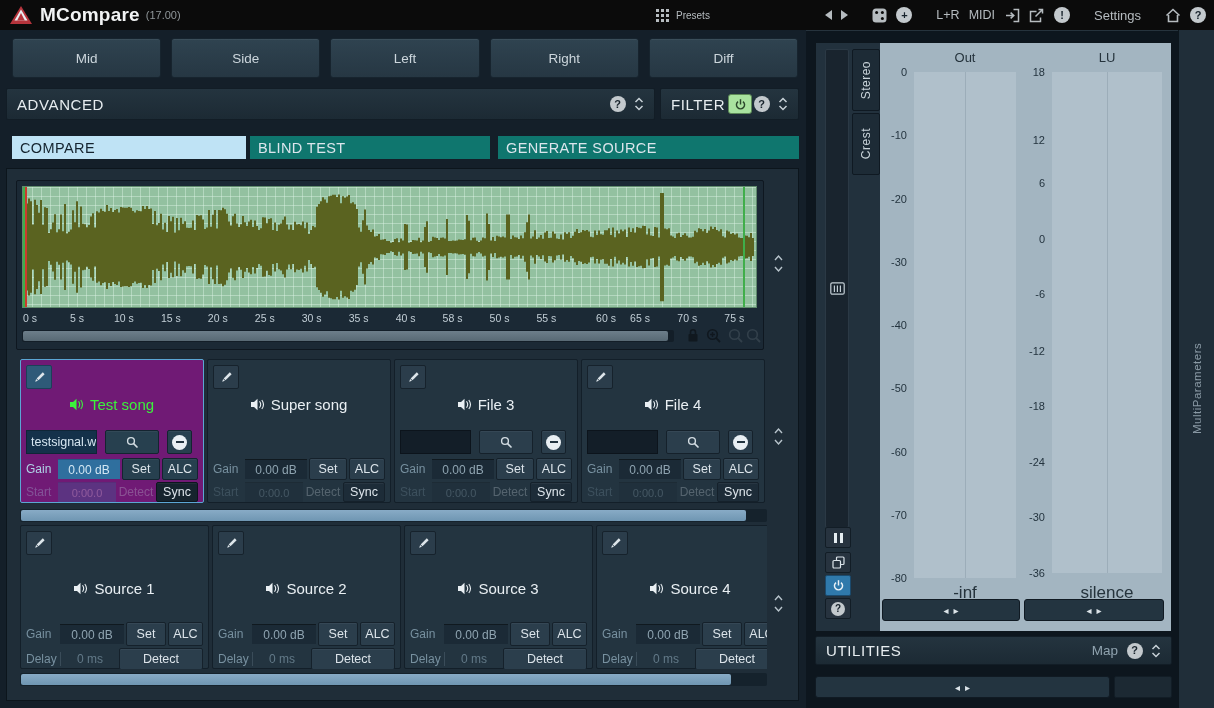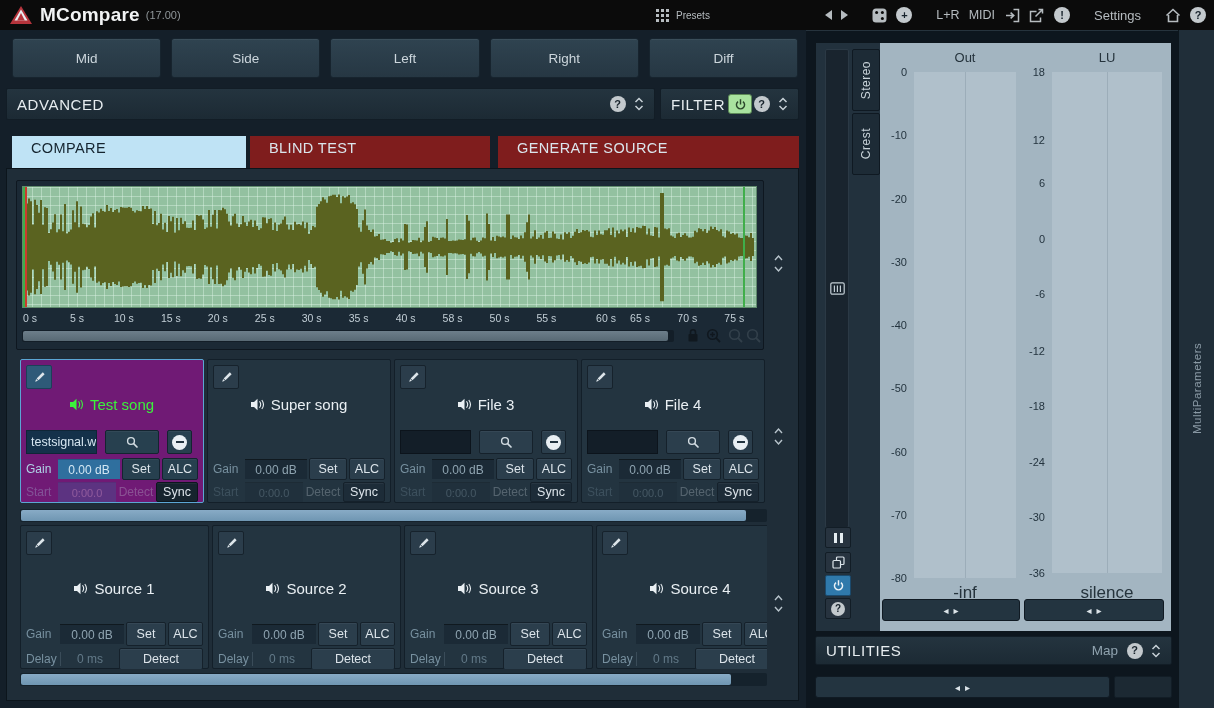--- a/index.html
+++ b/index.html
@@ -28,23 +28,23 @@
   .left-bg{position:absolute;left:0;top:30px;width:806px;height:678px;background:#141f29;}
   .ch-row{position:absolute;left:12px;top:38px;width:786px;display:flex;gap:10px;}
   .ch-btn{flex:1;height:40px;background:linear-gradient(#2f4350,#263743);border:1px solid #17242e;border-radius:3px;
     color:#ccd6dc;font-size:13.5px;font-family:inherit;box-shadow:inset 0 1px rgba(255,255,255,.06);}
   .hdr-bar{position:absolute;height:32px;background:linear-gradient(#24343f,#1c2a34);border:1px solid #121d26;border-radius:2px;
     display:flex;align-items:center;color:#e7edf0;font-size:15px;letter-spacing:.6px;padding:0 10px;box-sizing:border-box;}
   .hdr-title{margin-right:auto;}
   .chev-pair{display:inline-block;margin-left:8px;}
   .pwr-btn{width:24px;height:20px;border-radius:3px;border:1px solid #5d8a57;background:#a9e39f;
     display:inline-flex;align-items:center;justify-content:center;margin-right:2px;padding:0;}
-  .tab{position:absolute;top:136px;height:43px;line-height:25px;font-size:14.5px;padding-left:19px;box-sizing:border-box;letter-spacing:.4px;}
+  .tab{position:absolute;top:136px;height:23px;line-height:25px;font-size:14.5px;padding-left:8px;box-sizing:border-box;letter-spacing:.4px;}
   .tab-active{background:#bfe3f5;color:#15242f;}
-  .tab-idle{background:#7f1d1d;color:#dbe5ec;}
+  .tab-idle{background:#0f766e;color:#dbe5ec;}
   
   .main-panel{position:absolute;left:6px;top:168px;width:793px;height:533px;background:#1f2d38;
     border:1px solid #0c151c;box-sizing:border-box;}
   .wave-module{position:absolute;left:9px;top:11px;width:748px;height:170px;background:#1b2935;
     border:1px solid #0e1720;border-radius:2px;box-sizing:border-box;}
   .wave-area{position:absolute;left:5px;top:5px;width:735px;height:122px;background:#93c1a0;
     border:1px solid #5f8a6c;box-sizing:border-box;
     background-image:
       repeating-linear-gradient(to right,rgba(220,243,228,.45) 0 1px,transparent 1px 9px),
       repeating-linear-gradient(to bottom,rgba(220,243,228,.45) 0 1px,transparent 1px 9px);}

